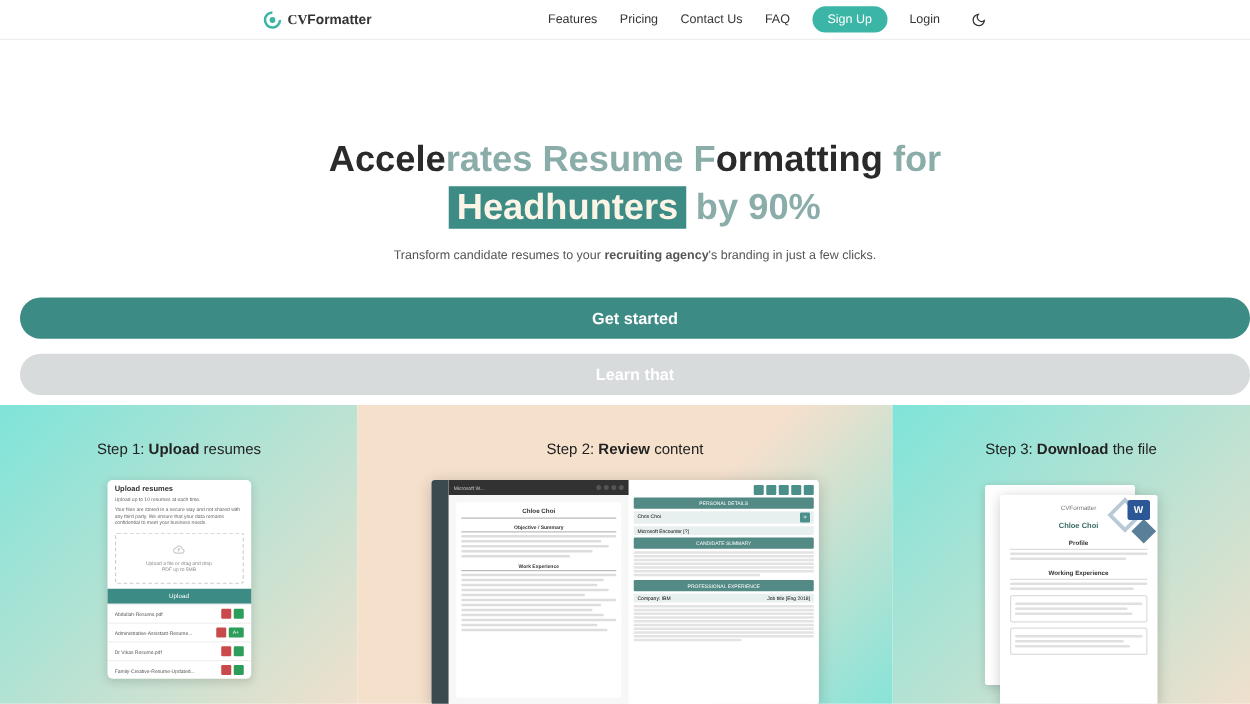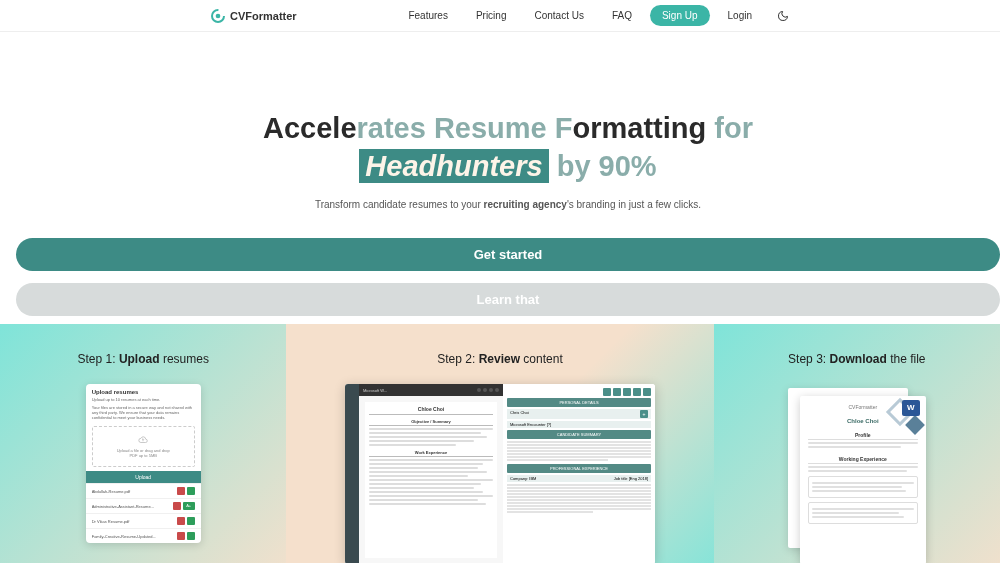--- a/index.html
+++ b/index.html
@@ -4,32 +4,32 @@
 <style>
 * { margin: 0; padding: 0; box-sizing: border-box; }
 body { font-family: -apple-system, BlinkMacSystemFont, 'Segoe UI', Arial, sans-serif; background: #fff; width: 1000px; height: 563px; overflow: hidden; }
 
 
 .header { height: 32px; border-bottom: 1px solid #eee; display: flex; align-items: center; padding: 0 210px; justify-content: space-between; }
 .logo { display: flex; align-items: center; gap: 4px; }
 .logo-icon { width: 16px; height: 16px; position: relative; }
 .logo-icon svg { width: 100%; height: 100%; }
 .logo-text { font-size: 11px; font-weight: 600; color: #333; }
-.logo-text .bold { font-weight: 700; }
+.logo-text .bold { font-weight: 700; font-family: Liberation Serif, serif; }
 .nav { display: flex; align-items: center; gap: 18px; }
-.nav-link { font-size: 10px; color: #333; text-decoration: none; cursor: pointer; margin-left: 10px; }
+.nav-link { font-size: 10px; color: #333; text-decoration: none; cursor: pointer; }
 .btn-signup { background: #3bb5a6; color: #fff; padding: 5px 12px; border-radius: 13px; font-size: 10px; border: none; cursor: pointer; }
 .btn-login { font-size: 10px; color: #333; background: none; border: none; cursor: pointer; }
 .theme-toggle { width: 14px; height: 14px; cursor: pointer; display: flex; align-items: center; justify-content: center; margin-left: 6px;}
 
 
 .hero { text-align: center; padding: 78px 0 0 16px; }
 .hero h1 { font-size: 29px; font-weight: 800; color: #2a2a2a; line-height: 1.3; }
 .hero h1 .fade { color: #8aadaa; }
-.hero h1 .highlight { background: #3d8b85; color: #fdf4e8; font-style: italic; padding: 1px 6px; }
+.hero h1 .highlight { background: #3d8b85; color: #fdf4e8; padding: 1px 6px; }
 .subtitle { font-size: 10px; color: #555; margin-top: 14px; }
 .subtitle .bold { font-weight: 700; }
 .cta-row { display: flex; justify-content: center; gap: 12px; margin-top: 28px; flex-direction: column; }
 .btn-primary { background: #3d8b85; color: #fff; padding: 9px 22px; border-radius: 20px; font-size: 13px; font-weight: 600; border: none; cursor: pointer; }
 .btn-secondary { background: #d7dbdb; color: #fff; padding: 9px 22px; border-radius: 20px; font-size: 13px; font-weight: 600; border: none; cursor: pointer; }
 .nocard { font-size: 9px; color: #888; margin-top: 8px; }
 .video-title { font-size: 12px; font-weight: 700; color: #222; margin-top: 40px; }
 
 
 .steps { display: flex; margin-top: 8px; height: 265px; }

